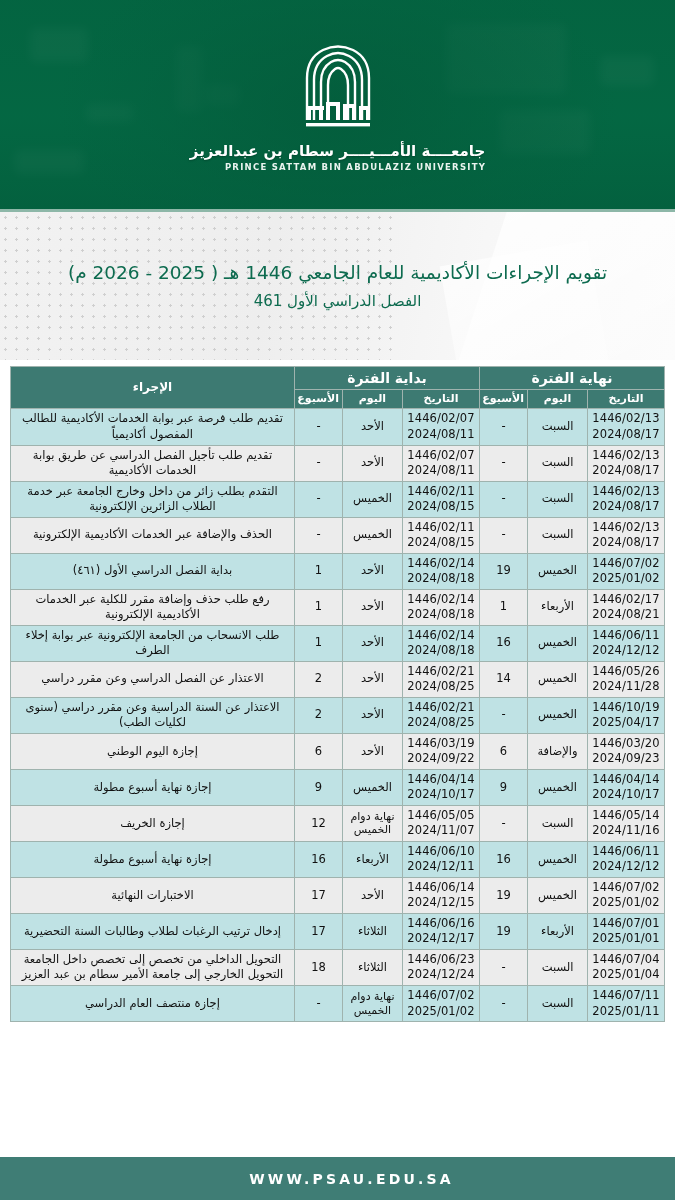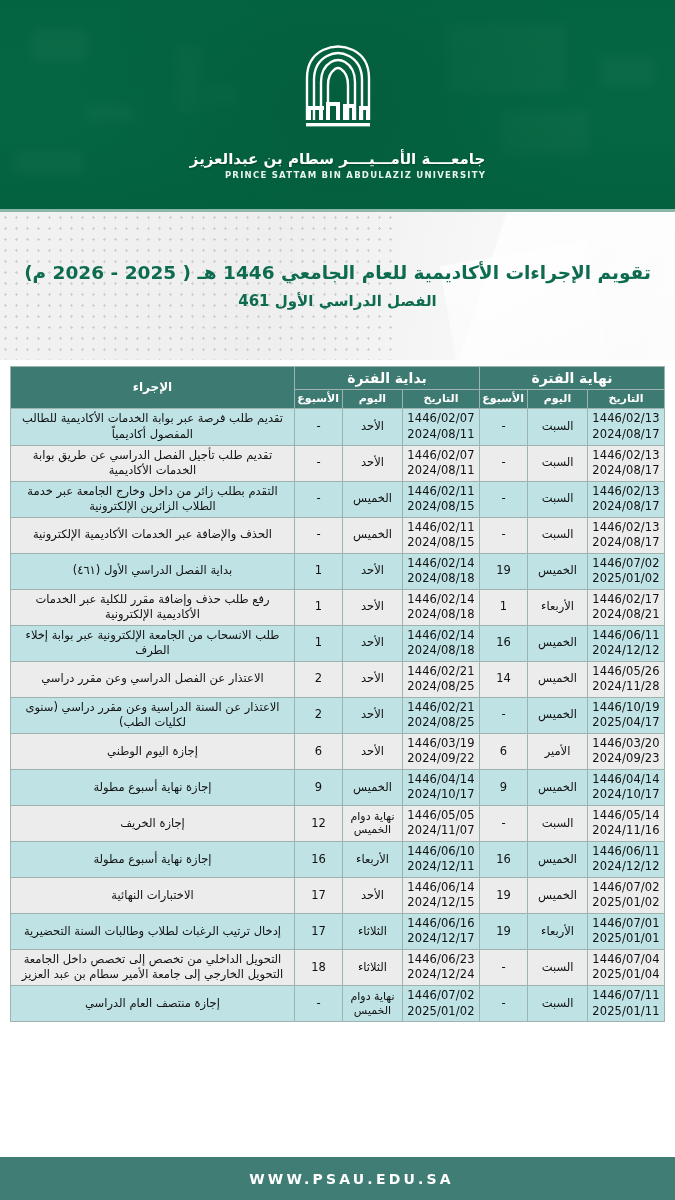--- a/index.html
+++ b/index.html
@@ -32,21 +32,21 @@
     background:
       radial-gradient(ellipse 330px 200px at 50% 52%, rgba(3,90,58,.72), rgba(4,95,62,.30) 60%, transparent 85%),
       linear-gradient(180deg, rgba(2,70,46,.18), rgba(2,70,46,.10) 55%, rgba(2,70,46,.28));
   }
   .logo-wrap{
     position:absolute; left:0; right:0; top:44px;
     display:flex; flex-direction:column; align-items:center;
   }
   .logo-mark{ width:72px; height:92px; }
   .logo-ar{
-    margin-top:14px; color:#ffffff; font-size:15px; font-weight:700;
+    margin-top:6px; color:#ffffff; font-size:15px; font-weight:700;
     letter-spacing:.5px; text-shadow:0 1px 2px rgba(0,0,0,.25);
   }
   .logo-en{
     margin-top:2px; color:#eaf4ef; font-size:8.5px; font-weight:600;
     letter-spacing:1.25px; direction:ltr;padding-left:36px;
   }
   .banner-edge{ position:absolute; left:0; right:0; bottom:0; height:3px; background:rgba(255,255,255,.55); }
 
   
   .titleband{
@@ -66,21 +66,21 @@
   .titleband .sheen2{
     position:absolute; right:70px; top:40px; width:150px; height:190px;
     background:linear-gradient(160deg, rgba(255,255,255,.75), rgba(240,240,240,0));
     transform:rotate(-10deg);
   }
   .title-inner{
     position:relative; height:100%; display:flex; flex-direction:column;
     align-items:center; justify-content:center; gap:8px; padding:0 18px;
   }
   .t-line1, .t-line2{
-    color:#0d6b4f; font-weight:700; text-align:left; line-height:1.25;
+    color:#0d6b4f; font-weight:400; text-align:left; line-height:1.25;
     font-size:18.5px; letter-spacing:0;
   }
   .t-line2{ font-size:15px; }
 
   
   .table-zone{ position:relative; width:675px; background:#ffffff; padding:6px 10px 0 10px; }
   table.cal{
     width:655px; border-collapse:collapse; table-layout:fixed;
     border:1px solid #9fb3ae; background:#ffffff;
   }
@@ -341,21 +341,21 @@
             </td>
             <td class="day">الأحد</td>
             <td class="week">2</td>
             <td class="proc">الاعتذار عن السنة الدراسية وعن مقرر دراسي (سنوى لكليات الطب)</td>
           </tr>
           <tr class="even">
             <td class="date">
               <span>1446/03/20</span>
               <span>2024/09/23</span>
             </td>
-            <td class="day">الأمير</td>
+            <td class="day">والإضافة</td>
             <td class="week">6</td>
             <td class="date">
               <span>1446/03/19</span>
               <span>2024/09/22</span>
             </td>
             <td class="day">الأحد</td>
             <td class="week">6</td>
             <td class="proc">إجازة اليوم الوطني</td>
           </tr>
           <tr class="odd">

